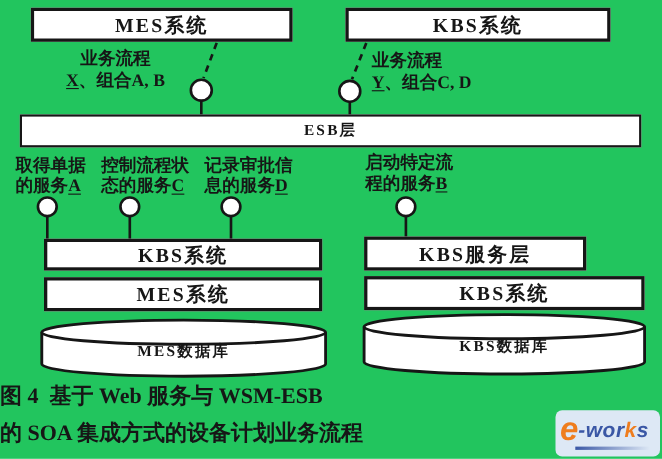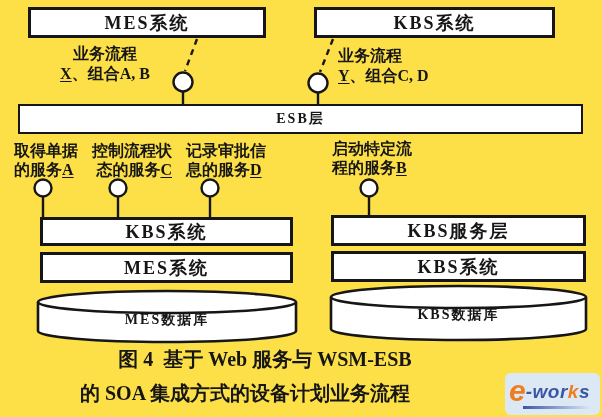--- a/index.html
+++ b/index.html
@@ -1,18 +1,18 @@
 <!DOCTYPE html>
 <html><head>
 <meta charset="utf-8">
 <style>
   * { margin:0; padding:0; box-sizing:border-box; }
   body { background:#ffffff; font-family:"Liberation Serif", serif; }
   .canvas {
-    position:relative; width:602px; height:417px; background:#fde047;
+    position:relative; width:602px; height:417px; background:#22c55e;
     overflow:hidden; color:#161616;
   }
   .layer { position:absolute; left:0; top:0; width:602px; height:417px; }
   .box {
     position:absolute; background:#ffffff; border:3px solid #161616;
     display:flex; align-items:center; justify-content:center;
     font-weight:bold; font-size:18px; letter-spacing:2px; z-index:2;
   }
   .esb-box { border-width:2.5px; font-size:14px; }
   .flow-label {
@@ -22,21 +22,21 @@
   .svc-label {
     position:absolute; font-weight:bold; font-size:16px; line-height:19px;
     z-index:3; white-space:nowrap;
   }
   .cyl-label {
     position:absolute; font-weight:bold; font-size:14px; letter-spacing:2px;
     text-align:center; z-index:3;
   }
   .u { text-decoration:underline; text-underline-offset:2px; }
   .caption {
-    position:absolute; text-align:center; font-weight:bold; font-size:20px;
+    position:absolute; text-align:left; font-weight:bold; font-size:20px;
     white-space:pre; z-index:3;
   }
   .logo {
     position:absolute; left:505px; top:373px; width:95px; height:42px;
     border-radius:6px; display:flex; flex-direction:column;
     align-items:flex-start; justify-content:center; padding-left:4px; z-index:3;
     font-style:italic; font-weight:bold; font-family:"Liberation Sans", sans-serif;
   }
   .logo-row { display:flex; align-items:center; line-height:1; }
   .logo-e { font-size:30px; line-height:0.8; }
@@ -97,42 +97,42 @@
   </div>
 
   <div class="box esb-box" style="left:18px; top:104px; width:565px; height:30px;">
     <span>ESB层</span>
   </div>
 
   <div class="svc-label" style="left:14px; top:141px;">
     <div>取得单据</div>
     <div><span>的服务</span><span class="u">A</span></div>
   </div>
-  <div class="svc-label" style="left:92px; top:141px;text-align:right;">
+  <div class="svc-label" style="left:92px; top:141px;">
     <div>控制流程状</div>
     <div><span>态的服务</span><span class="u">C</span></div>
   </div>
   <div class="svc-label" style="left:186px; top:141px;">
     <div>记录审批信</div>
     <div><span>息的服务</span><span class="u">D</span></div>
   </div>
   <div class="svc-label" style="left:332px; top:139px;">
     <div>启动特定流</div>
     <div><span>程的服务</span><span class="u">B</span></div>
   </div>
 
   <div class="box" style="left:40px; top:217px; width:253px; height:29px;">
     <span>KBS系统</span>
   </div>
   <div class="box" style="left:40px; top:252px; width:253px; height:31px;">
     <span>MES系统</span>
   </div>
   <div class="cyl-label" style="left:42px; top:311px; width:250px;">MES数据库</div>
 
-  <div class="box" style="left:331px; top:215px; width:255px; height:31px;">
+  <div class="box" style="left:331px; top:215px; width:202px; height:31px;">
     <span>KBS服务层</span>
   </div>
   <div class="box" style="left:331px; top:251px; width:255px; height:31px;">
     <span>KBS系统</span>
   </div>
   <div class="cyl-label" style="left:333px; top:306px; width:251px;">KBS数据库</div>
 
   <div class="caption" style="left:0px; top:346px; width:530px;">图 4  基于 Web 服务与 WSM-ESB</div>
   <div class="caption" style="left:0px; top:380px; width:490px;">的 SOA 集成方式的设备计划业务流程</div>
 

